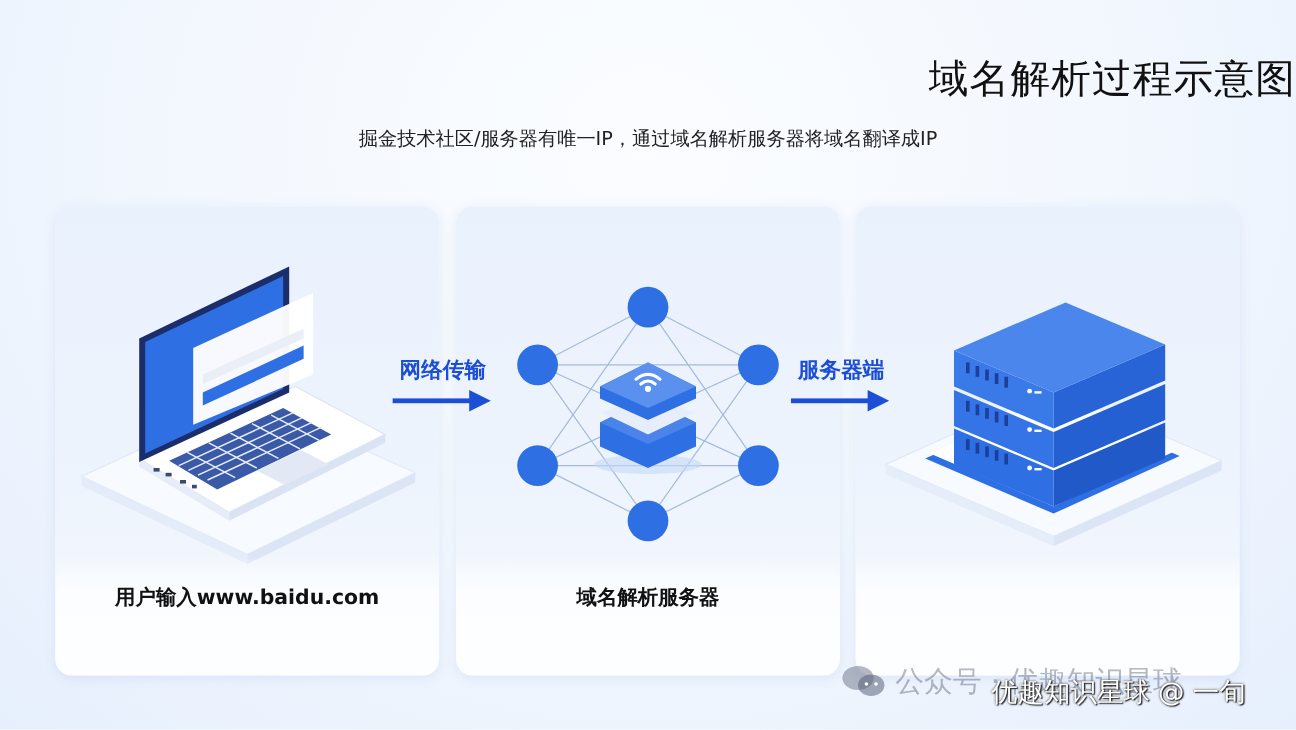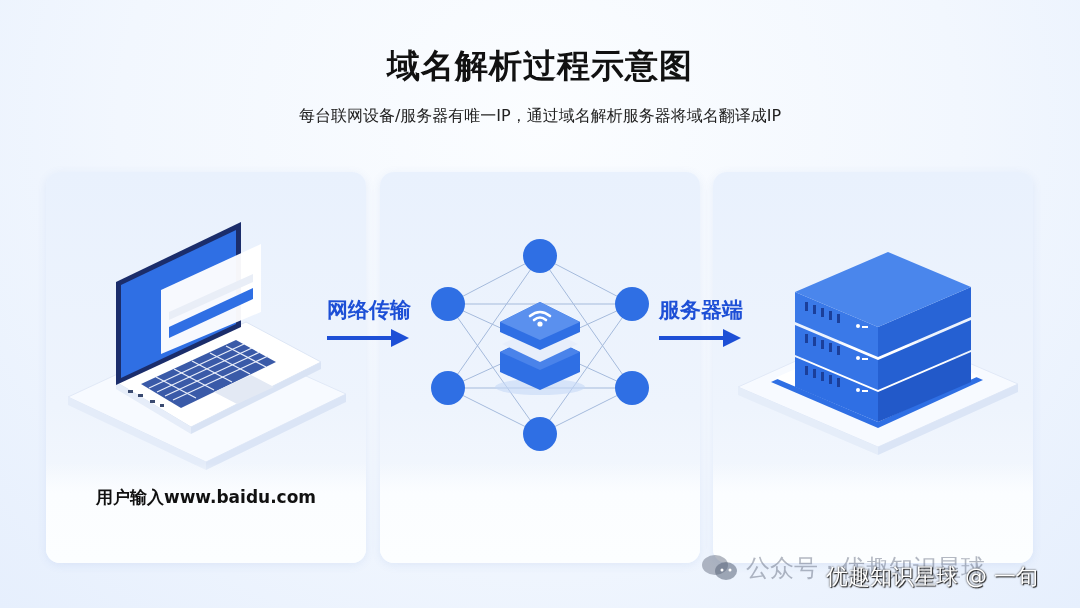--- a/index.html
+++ b/index.html
@@ -5,21 +5,21 @@
   * { box-sizing: border-box; margin: 0; padding: 0; }
   html, body { width: 1080px; height: 608px; overflow: hidden; }
   body {
     position: relative;
     font-family: "DejaVu Sans", "Liberation Sans", sans-serif;
     background: radial-gradient(ellipse at 50% 20%, #fbfdff 0%, #f2f7fe 55%, #e6effd 100%);
     color: #111;
   }
   .title {
     position: absolute; left: 0; right: 0; top: 44px;
-    text-align: center; font-size: 33px; font-weight: bold; color: #111;
+    text-align: right; font-size: 33px; font-weight: normal; color: #111;
     letter-spacing: 1px;
   }
   .subtitle {
     position: absolute; left: 0; right: 0; top: 106px;
     text-align: center; font-size: 16px; color: #222;
   }
   .card {
     position: absolute; top: 172px; height: 391px; width: 320px;
     border-radius: 14px;
     background: linear-gradient(180deg, #e9f1fd 0%, #eef4fd 60%, #f7fafe 100%);
@@ -35,39 +35,39 @@
     text-align: center; font-size: 17px; font-weight: bold; color: #111;
   }
   #card1 { left: 46px; }
   #card2 { left: 380px; }
   #card3 { left: 713px; }
   .illus { position: absolute; left: 0; top: 0; }
   .flow {
     position: absolute; width: 90px; text-align: center;
   }
   .flow .flow-label {
-    font-size: 21px; font-weight: bold; color: #1d4fd6; display: block;
+    font-size: 18px; font-weight: bold; color: #1d4fd6; display: block;
   }
   .flow svg { display: block; margin: 4px auto 0; }
   #flow1 { left: 324px; top: 296px; }
   #flow2 { left: 656px; top: 296px; }
   .watermark {
     position: absolute; left: 700px; top: 552px; font-size: 24px; color: rgba(90,100,120,0.45);
     display: flex; align-items: center; gap: 6px; white-space: nowrap;
   }
   .watermark2 {
     position: absolute; left: 826px; top: 562px; font-size: 22px; color: #fff;
     text-shadow: 0 0 2px #222, 1px 1px 1px #222; white-space: nowrap;
   }
 </style>
 </head>
 <body>
 
 <div class="title">域名解析过程示意图</div>
-<div class="subtitle">每台联网设备/服务器有唯一IP，通过域名解析服务器将域名翻译成IP</div>
+<div class="subtitle">掘金技术社区/服务器有唯一IP，通过域名解析服务器将域名翻译成IP</div>
 
 <div class="card" id="card1">
   <svg class="illus" width="320" height="300" viewBox="0 0 320 300">
 
     <polygon points="22,225 162,160 300,222 160,290" fill="#f7faff" stroke="#e1e9f7"></polygon>
     <polygon points="22,225 160,290 160,298 22,233" fill="#e4ecf9"></polygon>
     <polygon points="160,290 300,222 300,230 160,298" fill="#dbe5f6"></polygon>
 
     <polygon points="70,210 200,150 275,190 145,255" fill="#ffffff" stroke="#dde6f5"></polygon>
     <polygon points="70,210 145,255 145,262 70,217" fill="#e6edf9"></polygon>
@@ -140,20 +140,21 @@
     <g fill="#2f6fe4">
       <circle cx="160" cy="84" r="17"></circle>
       <circle cx="68" cy="132" r="17"></circle>
       <circle cx="252" cy="132" r="17"></circle>
       <circle cx="68" cy="216" r="17"></circle>
       <circle cx="252" cy="216" r="17"></circle>
       <circle cx="160" cy="262" r="17"></circle>
     </g>
   </svg>
   <div class="bottom"></div>
+  <div class="label">域名解析服务器</div>
 </div>
 
 <div class="card" id="card3">
   <svg class="illus" width="320" height="300" viewBox="0 0 320 300">
 
     <polygon points="25,215 165,152 305,212 165,275" fill="#f7faff" stroke="#e1e9f7"></polygon>
     <polygon points="25,215 165,275 165,283 25,223" fill="#e5edf9"></polygon>
     <polygon points="165,275 305,212 305,220 165,283" fill="#dbe5f6"></polygon>
     <polygon points="58,210 165,162 270,208 165,256" fill="#2f6fe4"></polygon>
     <polygon points="62,206 165,160 266,204 165,250" fill="#ffffff"></polygon>

